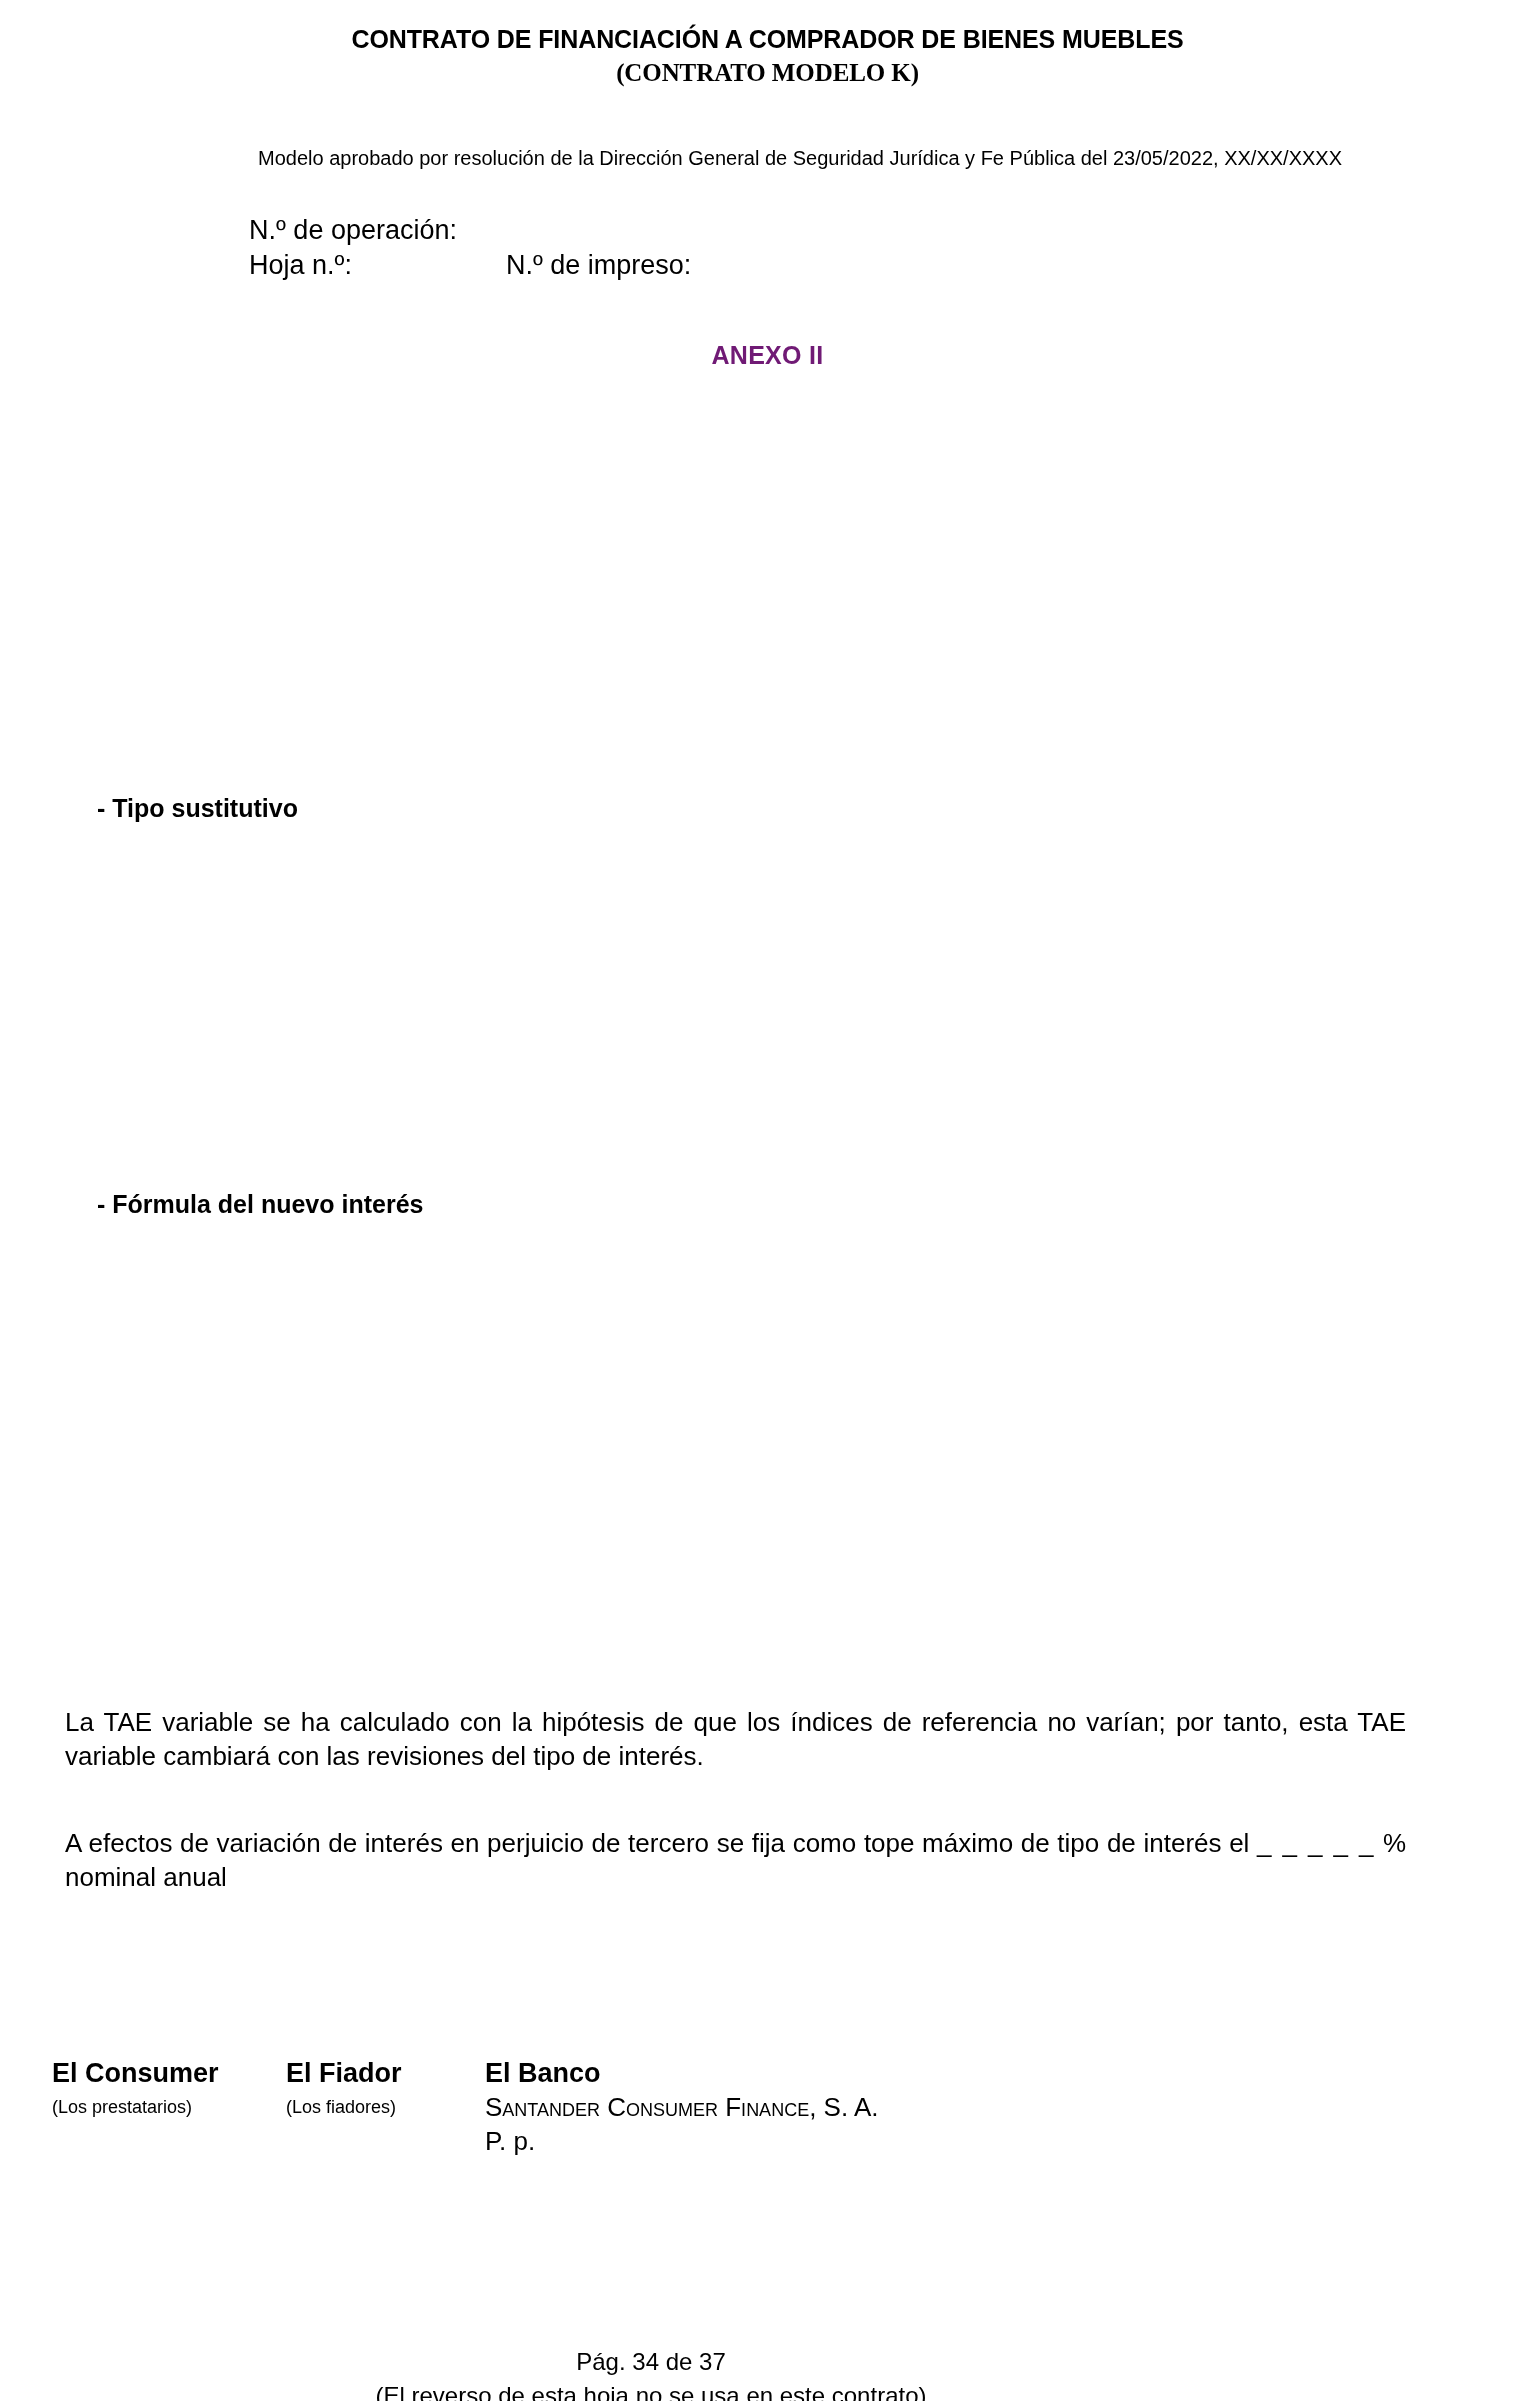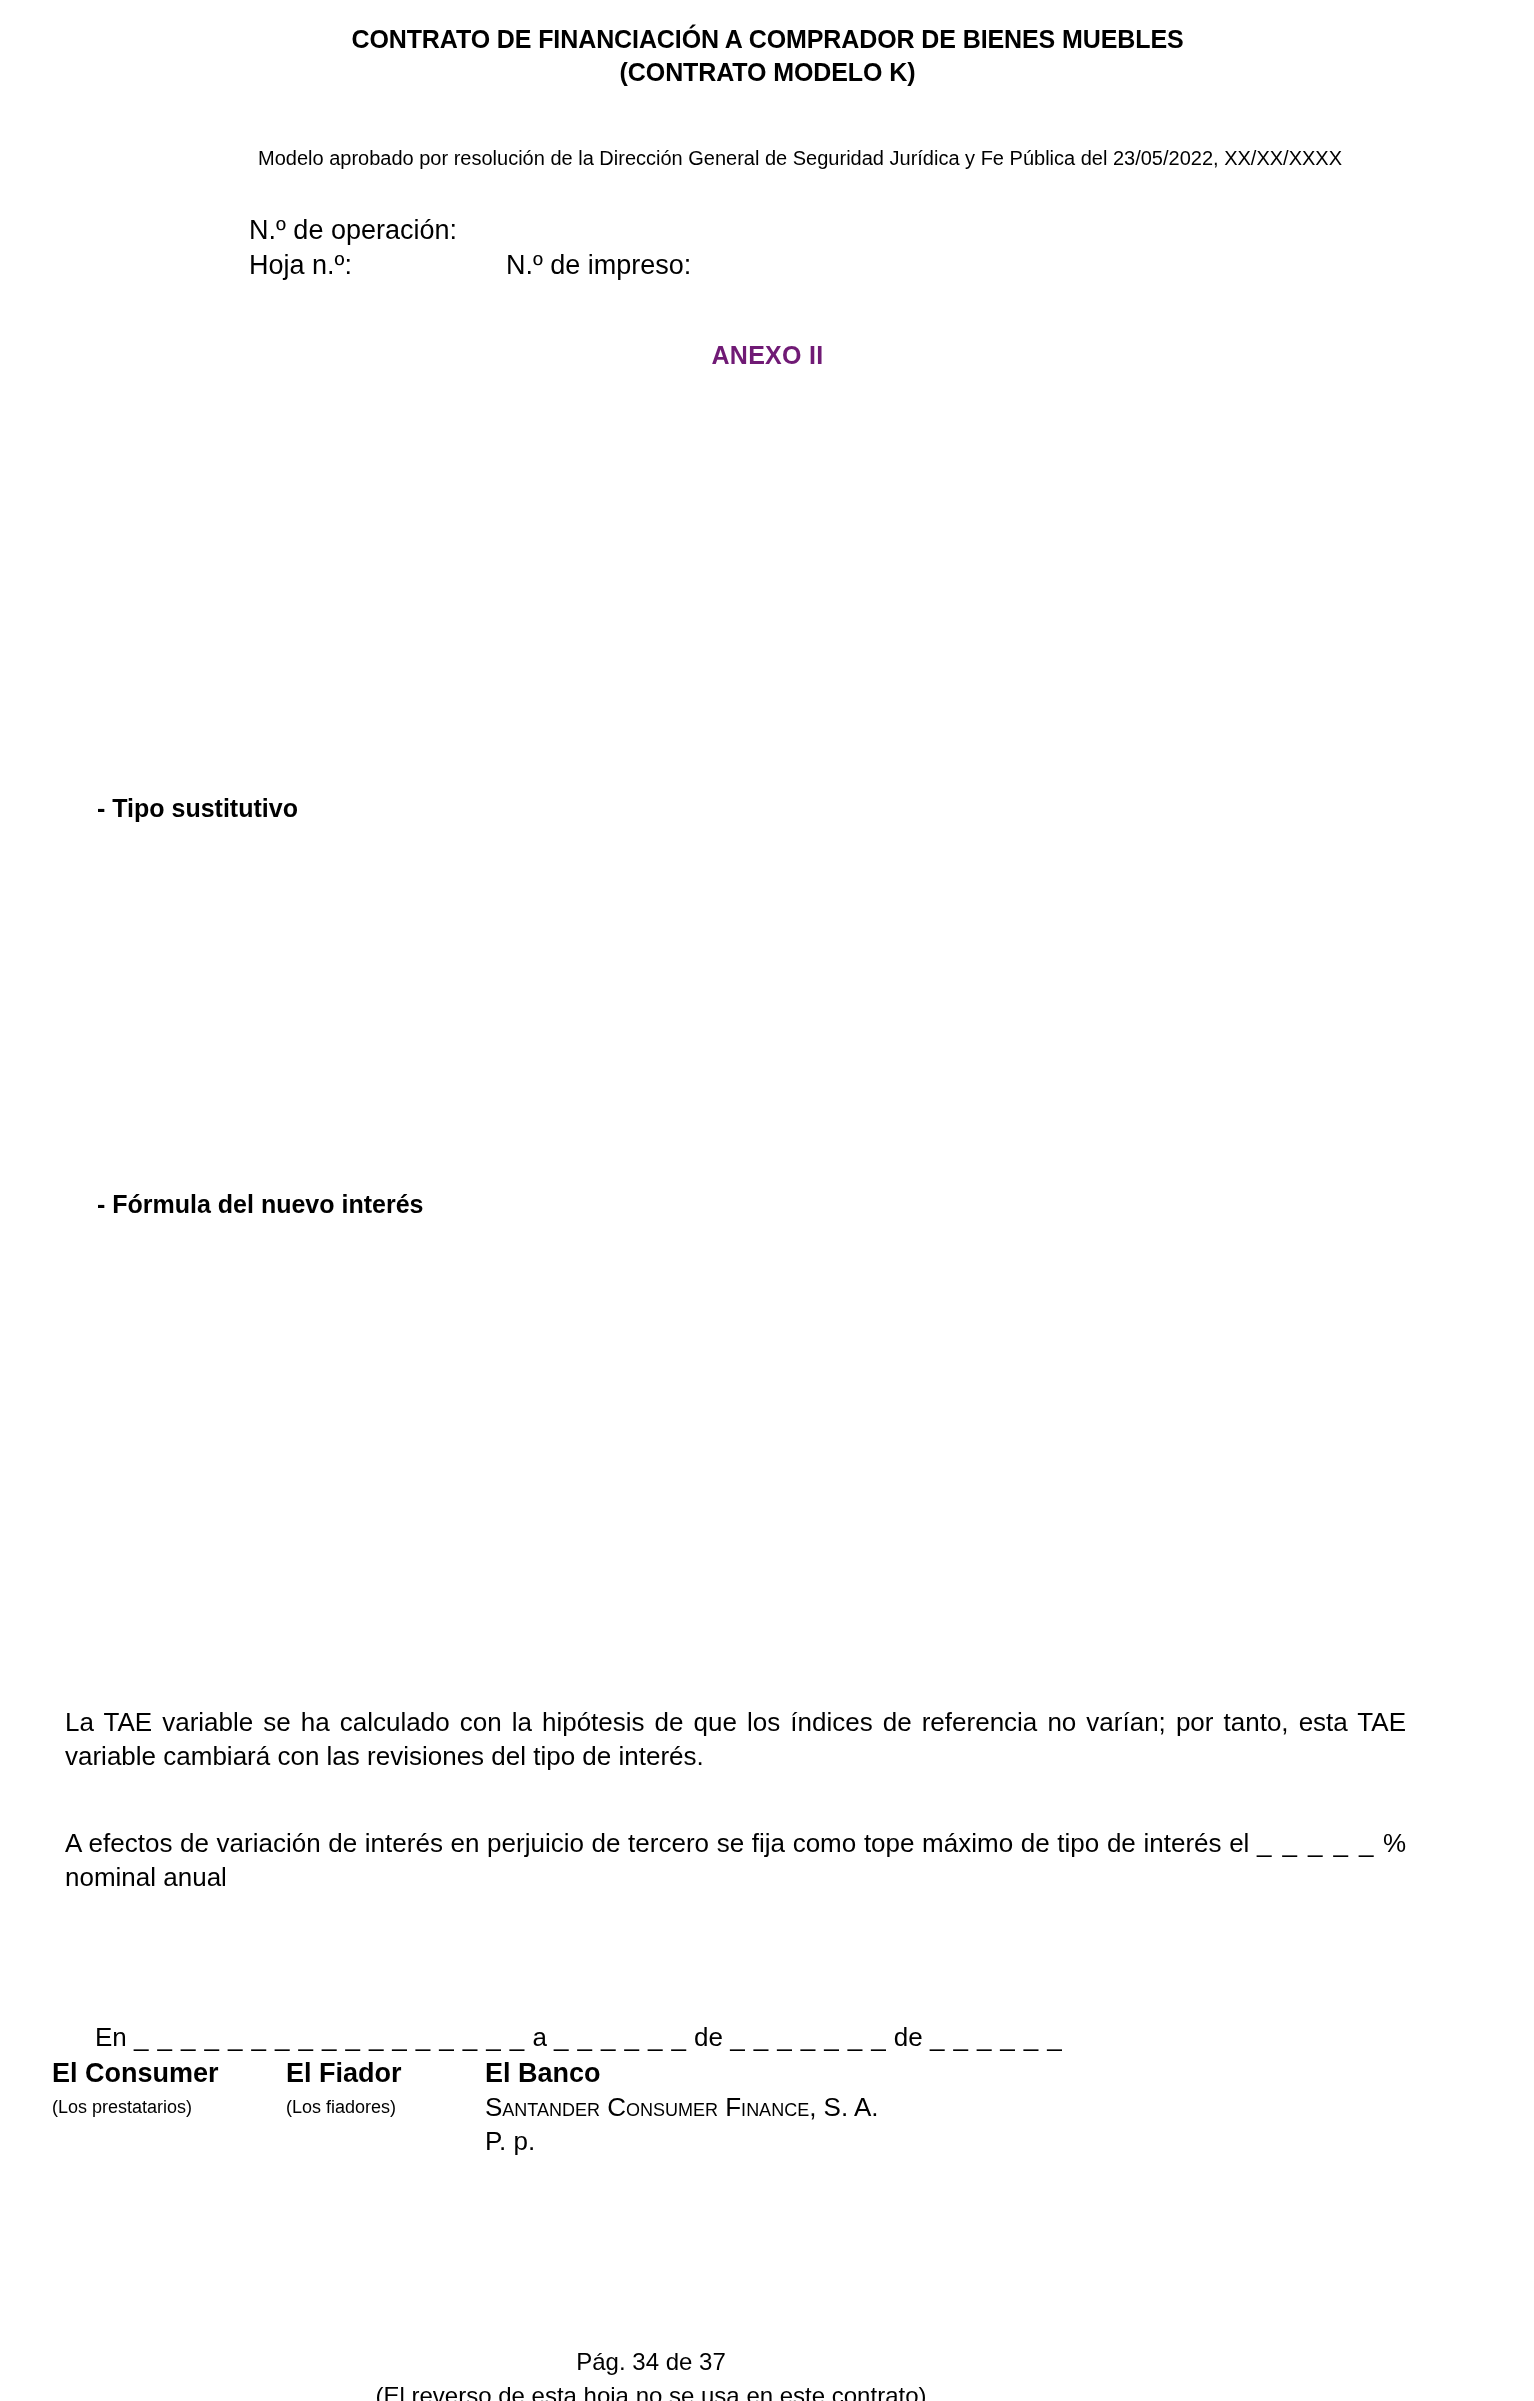--- a/index.html
+++ b/index.html
@@ -31,20 +31,21 @@
     top: 7px;
     width: 1535px;
     text-align: center;
     font-weight: bold;
     font-size: 25px;
     line-height: 33px;
     letter-spacing: -0.1px;
   }
   .doc-title .line2 {
     display: block;
+    font-family: Liberation Serif, serif;
   }
 
   
   .approval-note {
     position: absolute;
     left: 258px;
     top: 128px;
     width: 1280px;
     font-size: 20px;
     line-height: 28.5px;
@@ -201,21 +202,20 @@
   <div class="section-heading sec-formula">- Fórmula del nuevo interés</div>
 
   <div class="body-para para-tae">
     <p>La TAE variable se ha calculado con la hipótesis de que los índices de referencia no varían; por tanto, esta TAE variable cambiará con las revisiones del tipo de interés.</p>
   </div>
 
   <div class="body-para para-tope">
     <p><span>A efectos de variación de interés en perjuicio de tercero se fija como tope máximo de tipo de interés el</span> <span class="blank-fill">_ _ _ _ _</span> <span>% nominal anual</span></p>
   </div>
 
-  <div class="place-date-line"><span>En</span> <span class="fill">_ _ _ _ _ _ _ _ _ _ _ _ _ _ _ _ _</span> <span>a</span> <span class="fill">_ _ _ _ _ _</span> <span>de</span> <span class="fill">_ _ _ _ _ _ _</span> <span>de</span> <span class="fill">_ _ _ _ _ _</span></div>
 
   <div class="signatures">
 
     <div class="sig-col sig-col-client">
       <div class="sig-title">El Consumer</div>
       <div class="sig-sub">(Los prestatarios)</div>
     </div>
 
     <div class="sig-col sig-col-surety">
       <div class="sig-title">El Fiador</div>

